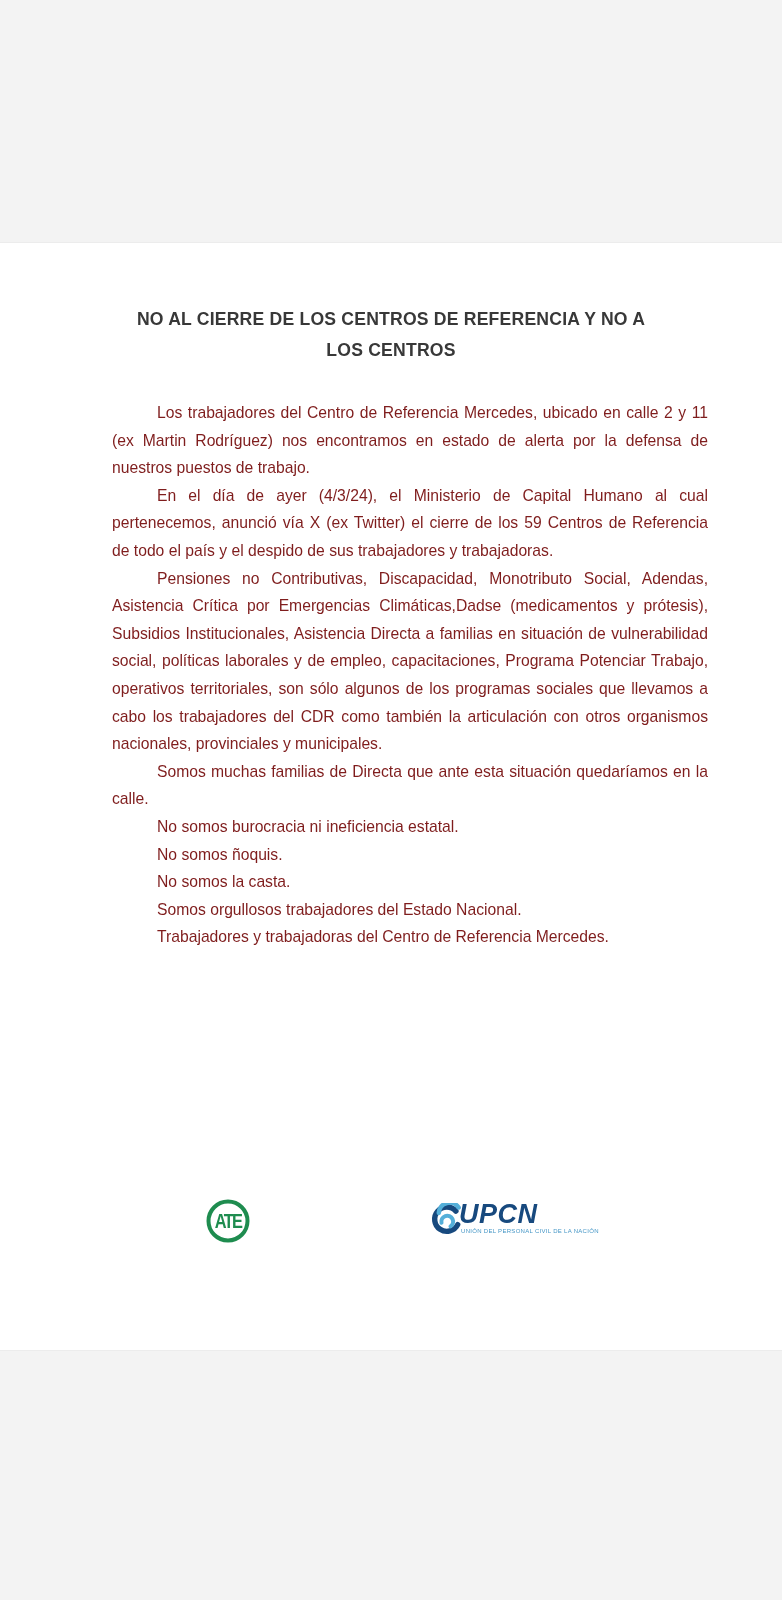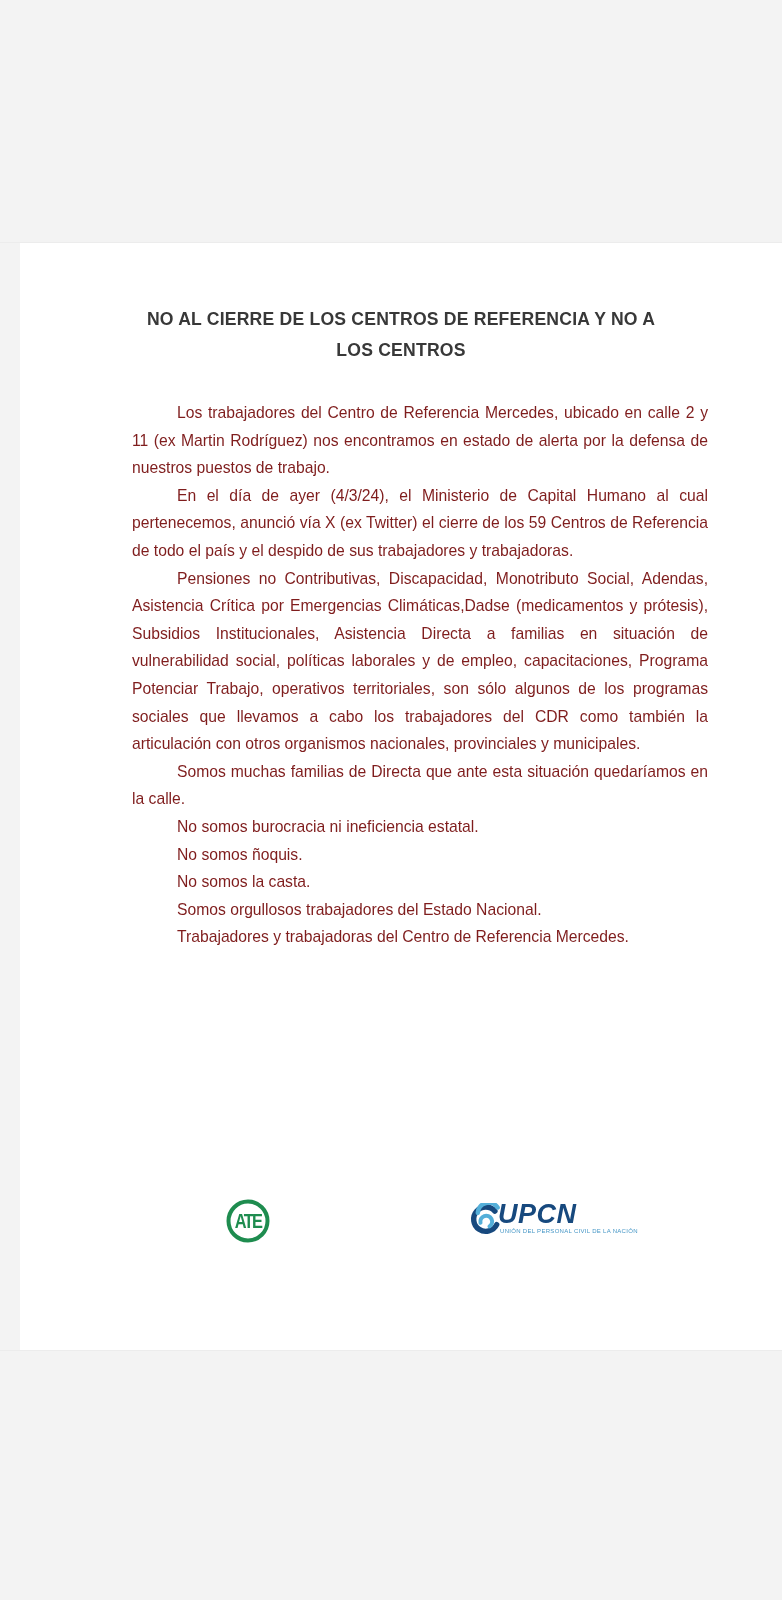--- a/index.html
+++ b/index.html
@@ -15,21 +15,20 @@
   }
   .band-top {
     height: 242px;
     background: #f3f3f3;
     border-bottom: 1px solid #ececec;
   }
   .page {
     position: relative;
     height: 1107px;
     background: #ffffff;
-    margin-left: 20px;
   }
   .band-bottom {
     height: 249px;
     background: #f3f3f3;
     border-top: 1px solid #ececec;
   }
   .doc-title {
     margin: 0;
     padding: 61px 80px 0 80px;
     text-align: center;
@@ -60,21 +59,21 @@
   }
   .ate-logo {
     position: absolute;
     left: 204px;
     top: 8px;
     width: 48px;
     height: 48px;
   }
   .upcn-logo {
     position: absolute;
-    left: 447px;
+    left: 428px;
     top: 14px;
     width: 130px;
     height: 40px;
   }
   .upcn-icon {
     position: absolute;
     left: 0;
     top: 0;
     width: 36px;
     height: 36px;

